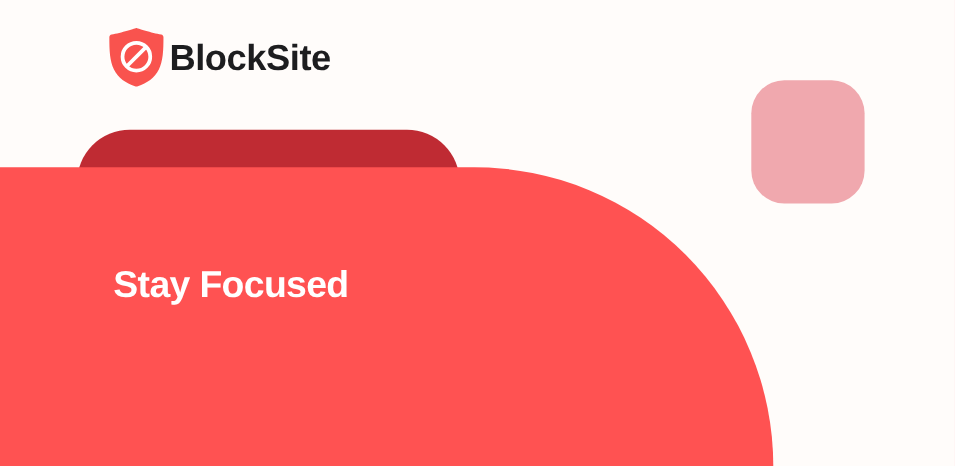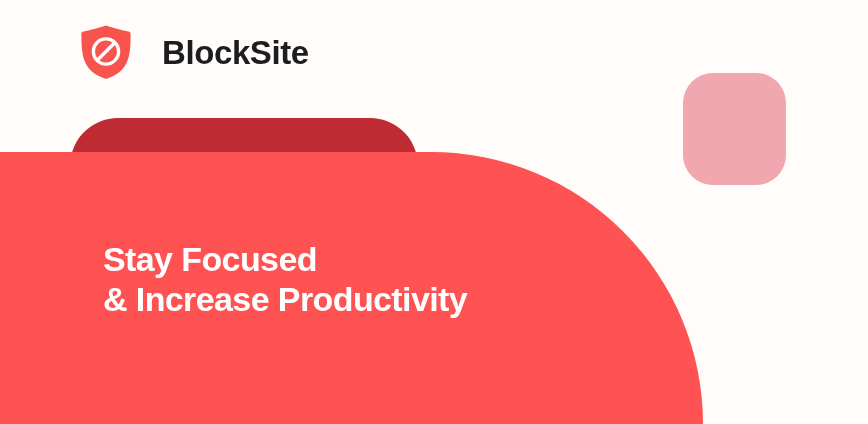--- a/index.html
+++ b/index.html
@@ -50,25 +50,25 @@
     width: 703px;
     height: 272px;
     background: #ff5252;
     border-top-right-radius: 290px;
   }
 
   
 
   .logo-row {
     position: absolute;
-    left: 80px;
+    left: 98px;
     top: 24px;
     display: flex;
     align-items: center;
-    gap: 30px;
+    gap: 4px;
     z-index: 5;
   }
 
   .logo-shield {
     width: 52px;
     height: 56px;
     display: block;
   }
 
   .logo-wordmark {
@@ -115,16 +115,15 @@
         <path d="M26 1.5 C26 1.5 40.5 6.2 48.5 7.4 C49.8 7.6 50.6 8.6 50.6 9.9 C50.6 22 50.2 31.4 46.4 39.2 C42.6 47.1 35.6 51.6 27.3 54.4 C26.5 54.7 25.5 54.7 24.7 54.4 C16.4 51.6 9.4 47.1 5.6 39.2 C1.8 31.4 1.4 22 1.4 9.9 C1.4 8.6 2.2 7.6 3.5 7.4 C11.5 6.2 26 1.5 26 1.5 Z" fill="#F9534E"></path>
         <circle cx="26" cy="27.5" r="12.6" fill="none" stroke="#FFFFFF" stroke-width="3.4"></circle>
         <line x1="17.3" y1="36.2" x2="34.7" y2="18.8" stroke="#FFFFFF" stroke-width="3.4" stroke-linecap="butt"></line>
       </svg>
     </span>
     <span class="logo-wordmark">BlockSite</span>
   </div>
 
   <div class="headline">
     <span class="headline-line">Stay Focused</span>
-    <span class="headline-line">&amp; Increase Productivity</span>
   </div>
 
 </div>
 
 </body></html>

